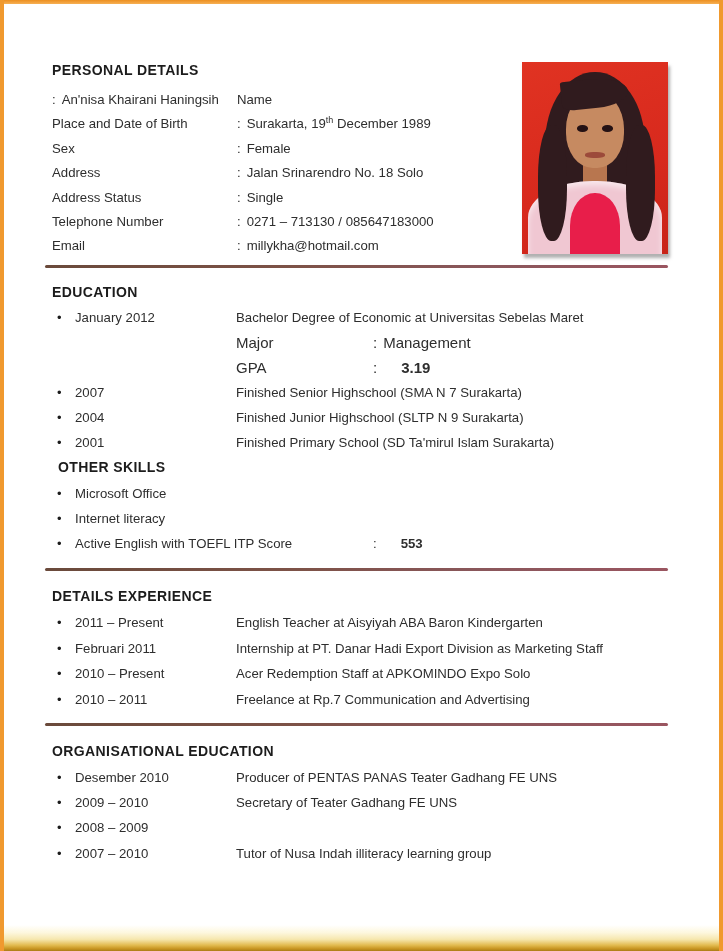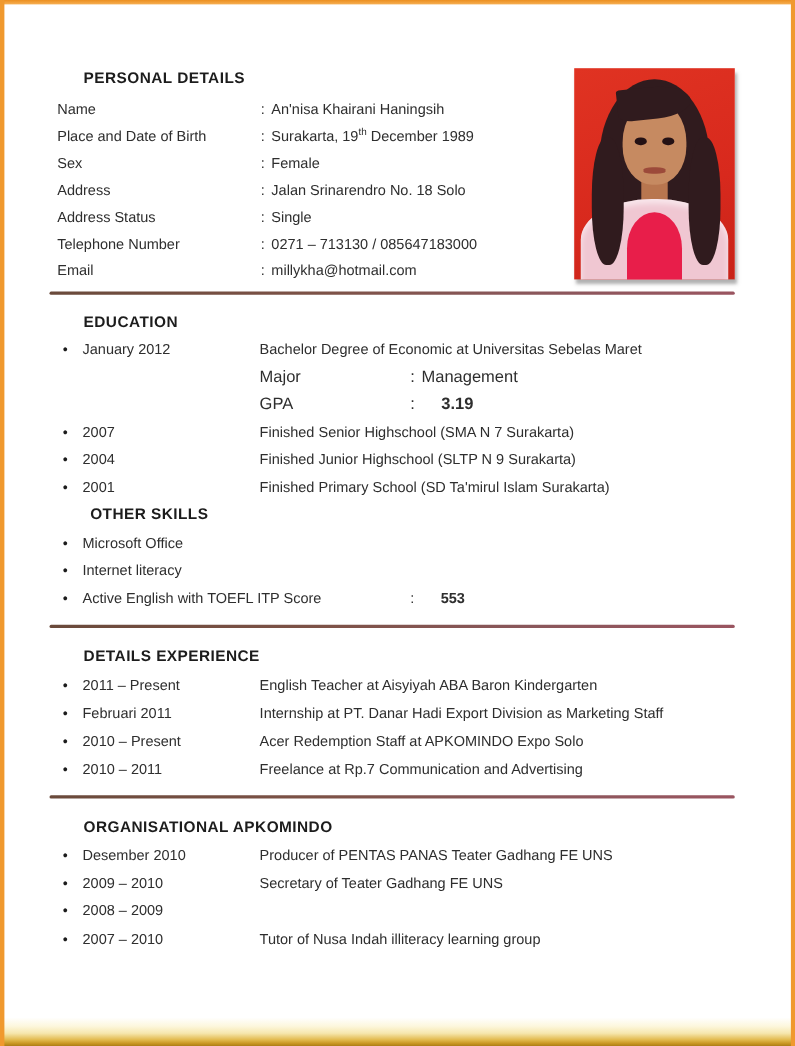--- a/index.html
+++ b/index.html
@@ -10,21 +10,21 @@
   
   .frame-top{position:absolute;top:0;left:0;right:0;height:4px;
     background:linear-gradient(180deg,#ec8f1f,#f6b055);z-index:6;}
   .frame-left{position:absolute;top:0;left:0;bottom:0;width:4px;background:#f0992e;z-index:6;}
   .frame-right{position:absolute;top:0;right:0;bottom:0;width:4px;background:#f0992e;z-index:6;}
   .frame-bottom{position:absolute;bottom:0;left:0;right:0;height:26px;z-index:5;
     background:linear-gradient(180deg, rgba(255,255,255,0) 0%, #fdf7dd 30%, #f6e7ae 55%,
       #e2ba4e 78%, #c6931f 92%, #aa7c18 100%);}
   
   .sec-heading{position:absolute;font-weight:bold;font-size:14px;letter-spacing:.4px;
-    color:#1c1c1c;line-height:17px;white-space:nowrap;margin-left:24px;}
+    color:#1c1c1c;line-height:17px;white-space:nowrap;}
   #h-personal{left:52px;top:62px;}
   #h-education{left:52px;top:284px;}
   #h-skills{left:58px;top:459px;}
   #h-working{left:52px;top:588px;}
   #h-org{left:52px;top:743px;}
   
   .separator{position:absolute;left:45px;width:623px;height:3px;border-radius:2px;
     background:linear-gradient(90deg,#6a4a3b 0%,#7d5247 40%,#8a575b 70%,#9a5560 100%);}
   #sep1{top:265px;}
   #sep2{top:568px;}
@@ -77,22 +77,22 @@
 
 <div class="frame-top"></div>
 <div class="frame-left"></div>
 <div class="frame-right"></div>
 <div class="frame-bottom"></div>
 
 <div class="sec-heading" id="h-personal">PERSONAL DETAILS</div>
 
 <div class="pd-list">
   <div class="pd-row">
+    <div><span class="colon">:</span><span>An'nisa Khairani Haningsih</span></div>
     <div>Name</div>
-    <div><span class="colon">:</span><span>An'nisa Khairani Haningsih</span></div>
   </div>
   <div class="pd-row">
     <div>Place and Date of Birth</div>
     <div><span class="colon">:</span><span>Surakarta, 19</span><sup>th</sup><span> December 1989</span></div>
   </div>
   <div class="pd-row">
     <div>Sex</div>
     <div><span class="colon">:</span><span>Female</span></div>
   </div>
   <div class="pd-row">
@@ -206,21 +206,21 @@
   </div>
   <div class="li-row">
     <span class="bullet">•</span>
     <span>2010 – 2011</span>
     <span>Freelance at Rp.7 Communication and Advertising</span>
   </div>
 </div>
 
 <div class="separator" id="sep3"></div>
 
-<div class="sec-heading" id="h-org">ORGANISATIONAL APKOMINDO</div>
+<div class="sec-heading" id="h-org">ORGANISATIONAL EDUCATION</div>
 
 <div id="org-list">
   <div class="li-row">
     <span class="bullet">•</span>
     <span>Desember 2010</span>
     <span>Producer of PENTAS PANAS Teater Gadhang FE UNS</span>
   </div>
   <div class="li-row">
     <span class="bullet">•</span>
     <span>2009 – 2010</span>

